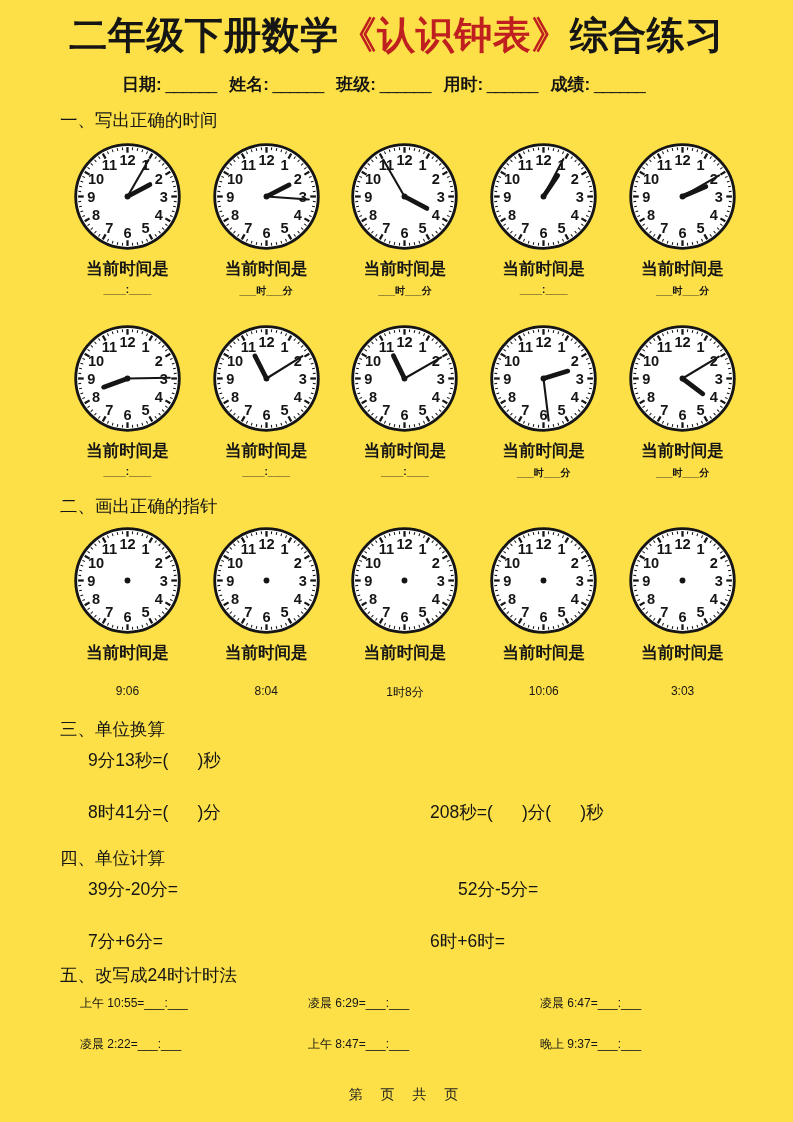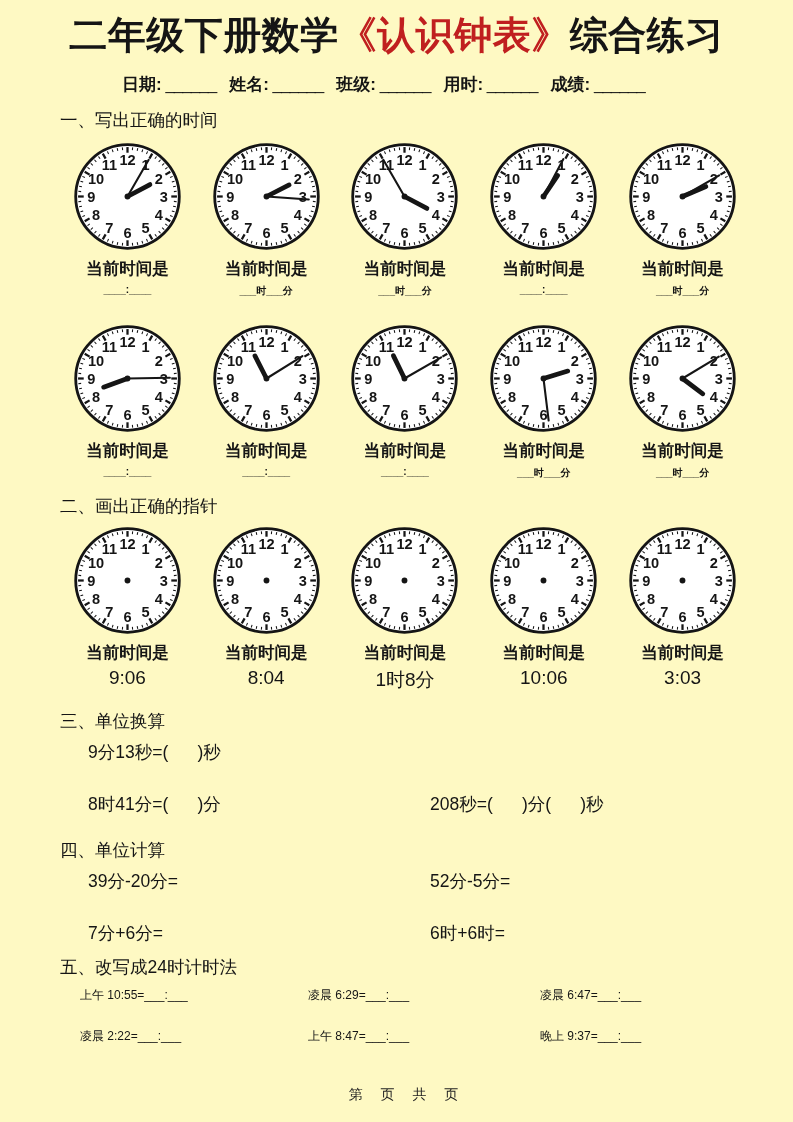--- a/index.html
+++ b/index.html
@@ -1,18 +1,18 @@
 <!DOCTYPE html>
 <html><head>
 <meta charset="utf-8">
 <style>
   * { margin:0; padding:0; box-sizing:border-box; }
   html,body { background:#e8e8e8; }
   .page {
-    width:793px; height:1122px; margin:0 auto; background:#fef9c3;
+    width:793px; height:1122px; margin:0 auto; background:#fde047;
     position:relative; overflow:hidden; color:#151515;
     font-family:"Liberation Sans", sans-serif;
   }
   .title {
     padding-top:12px; text-align:center;
     font-size:38px; font-weight:900; letter-spacing:0.5px;
     line-height:1.25; white-space:nowrap;
   }
   .title .hl { color:#c01f1f; }
   .header-line {
@@ -34,27 +34,27 @@
     display:grid; grid-template-columns:repeat(5,1fr);
     justify-items:center;
   }
   .g-row1 { margin-top:8px; }
   .g-row2 { margin-top:24px; }
   .g-row3 { margin-top:6px; }
   .clock-cell { display:flex; flex-direction:column; align-items:center; }
   .clock-cell svg { width:113px; height:113px; }
   .clock-caption { margin-top:5px; font-size:16.5px; font-weight:700; white-space:nowrap; }
   .clock-blank { margin-top:4px; font-size:10px; font-weight:700; white-space:nowrap; }
-  .clock-time { margin-top:3px; font-size:19px; font-weight:400; }
+  .clock-time { margin-top:20px; font-size:12px; font-weight:400; }
   .two-col {
     margin-left:88px; width:650px;
     display:grid; grid-template-columns:342px 1fr;
     font-size:17.5px; white-space:pre;
   }
-  .r1 { margin-top:7px; }
+  .r1 { margin-top:7px;gap:28px; }
   .r2 { margin-top:28px; }
   .three-col {
     margin-left:80px; width:672px;
     display:grid; grid-template-columns:228px 232px 1fr;
     font-size:12px; white-space:pre;
   }
   .t1 { margin-top:8px; }
   .t2 { margin-top:24px; }
   .footer {
     position:absolute; left:0; right:0; top:1086px;

